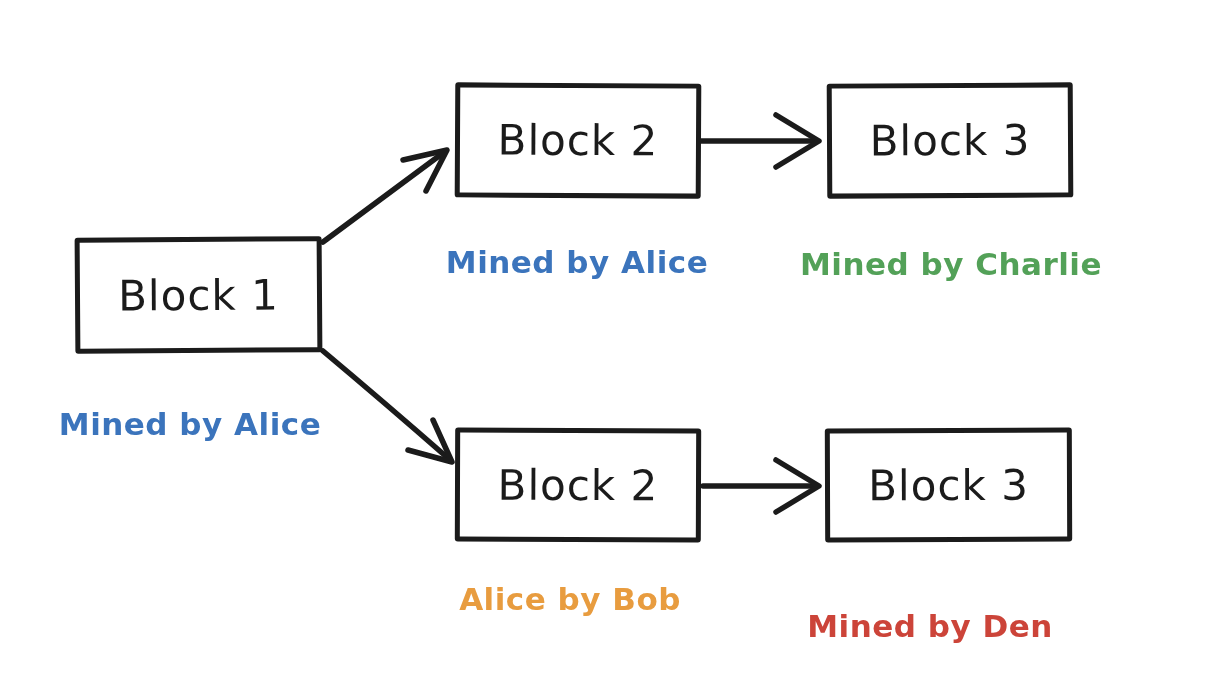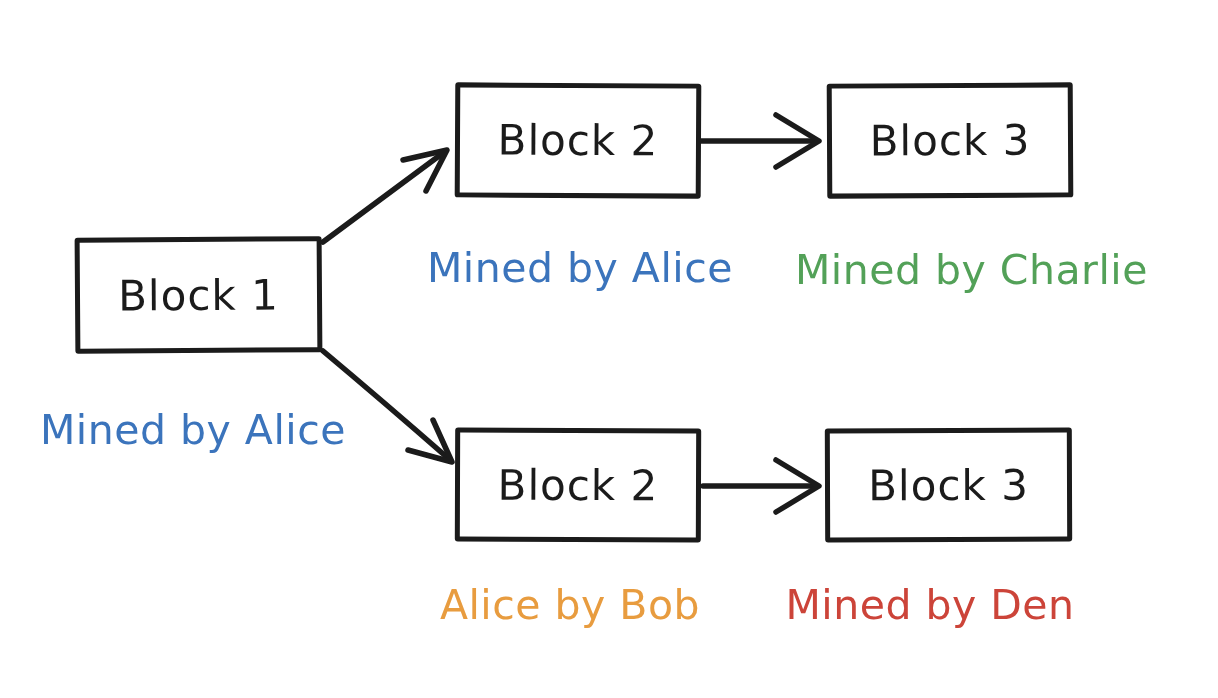--- a/index.html
+++ b/index.html
@@ -17,22 +17,22 @@
     background:#ffffff;
     display:flex;align-items:center;justify-content:center;
     color:#1b1b1b;
     font-size:42px;
     font-weight:500;
     letter-spacing:1px;
     box-sizing:border-box;
   }
   .miner{
     position:absolute;
-    font-size:41px;
-    font-weight:400;
+    font-size:31px;
+    font-weight:700;
     letter-spacing:0.5px;
     text-align:center;
     white-space:nowrap;
   }
   #block1{left:75px;top:237px;width:247px;height:116px;transform:rotate(-0.4deg);}
   #block2-top{left:455px;top:83px;width:246px;height:115px;transform:rotate(0.3deg);}
   #block3-top{left:827px;top:83px;width:246px;height:115px;transform:rotate(-0.3deg);}
   #block2-bottom{left:455px;top:428px;width:246px;height:114px;transform:rotate(0.2deg);}
   #block3-bottom{left:825px;top:428px;width:247px;height:114px;transform:rotate(-0.2deg);}
 
@@ -78,15 +78,15 @@
     <span>Block 2</span>
   </div>
   <div class="block" id="block3-bottom">
     <span>Block 3</span>
   </div>
 
   <div class="miner" id="miner-block1" style="color: rgb(59, 116, 188);">Mined by Alice</div>
   <div class="miner" id="miner-block2-top" style="color: rgb(59, 116, 188);">Mined by Alice</div>
   <div class="miner" id="miner-block3-top" style="color: rgb(83, 161, 88);">Mined by Charlie</div>
   <div class="miner" id="miner-block2-bottom" style="color: rgb(232, 156, 63);">Alice by Bob</div>
-  <div class="miner" id="miner-block3-bottom" style="color: rgb(204, 68, 57);">Mined by Den</div>
+  <div class="miner" id="miner-block3-bottom" style="color: rgb(204, 68, 57); margin-top: 27px;">Mined by Den</div>
 
 </div>
 
 </body></html>

